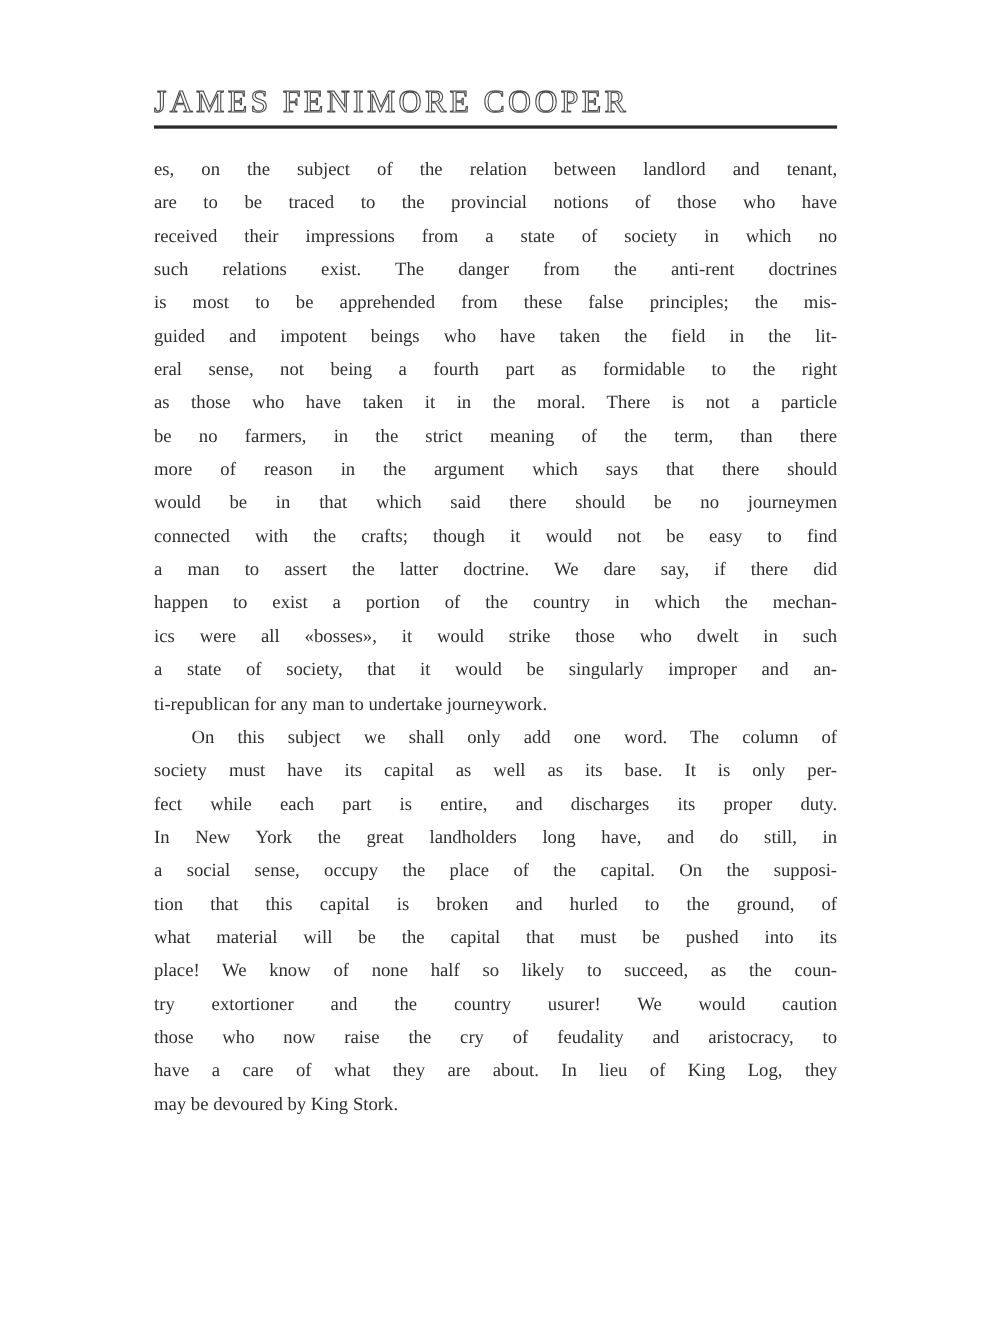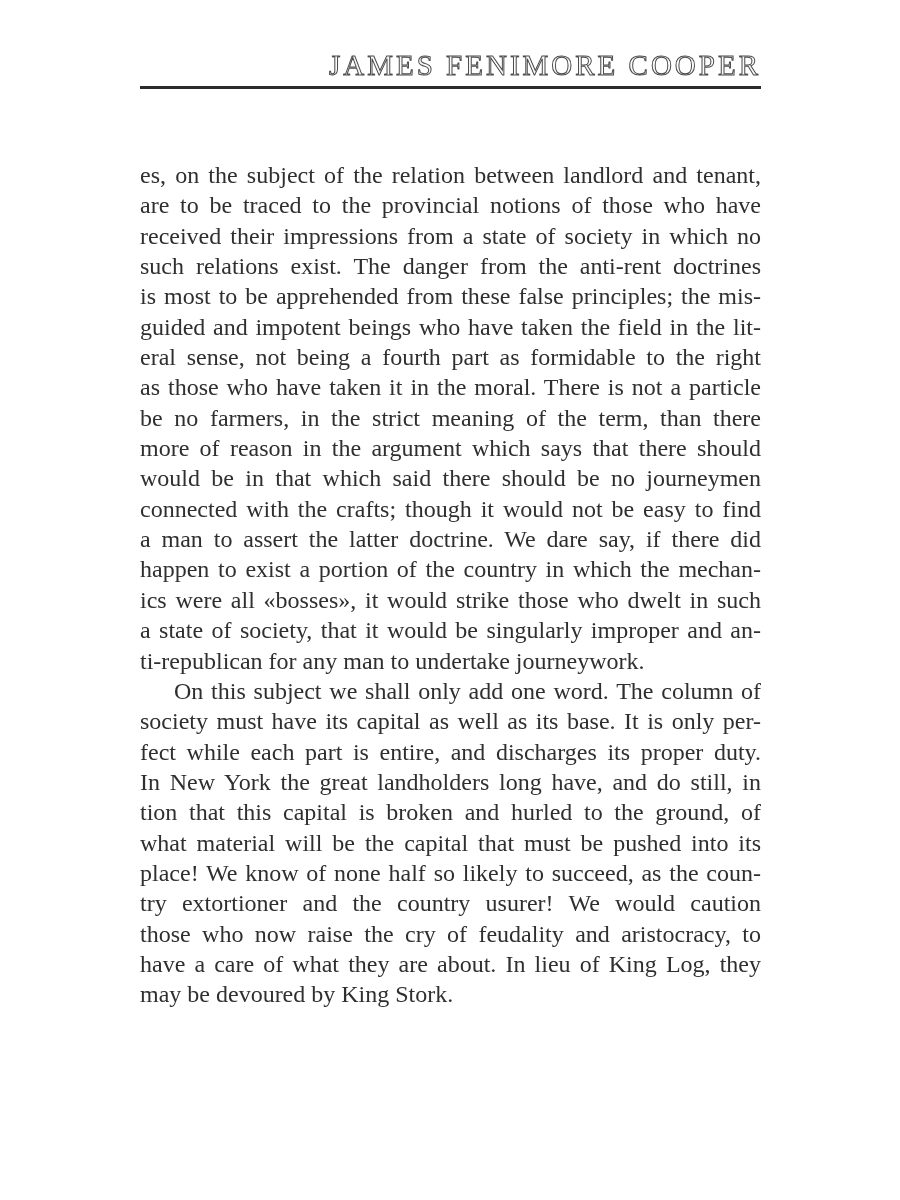--- a/index.html
+++ b/index.html
@@ -14,23 +14,22 @@
     position: relative;
     width: 900px;
     height: 1200px;
     background: #ffffff;
     overflow: hidden;
   }
   
   .page-header {
     position: absolute;
     left: 140px;
-    top: 48px;
+    top: 76px;
     width: 621px;
-    text-align: right;
   }
   .running-head {
     font-family: "Liberation Serif", serif;
     font-size: 29px;
     line-height: 34px;
     letter-spacing: 3px;
     font-weight: 400;
     color: #6a6a6a; 
     white-space: nowrap;
   }
@@ -46,23 +45,22 @@
     height: 2.5px;
     background: #2b2b2b;
   }
   
   .page-body {
     position: absolute;
     left: 140px;
     top: 139px;
     width: 621px;
     color: #2f2f2f;
-    font-size: 24px;
+    font-size: 17px;
     line-height: 30.35px;
-    margin-top: 21px;
   }
   .line {
     height: 30.35px;
     overflow: hidden;
     text-align: justify;
     text-align-last: justify;
     white-space: normal;
   }
   .line.par-end {
     text-align: center;
@@ -97,20 +95,21 @@
       <div class="line">connected with the crafts; though it would not be easy to find</div>
       <div class="line">a man to assert the latter doctrine. We dare say, if there did</div>
       <div class="line">happen to exist a portion of the country in which the mechan-</div>
       <div class="line">ics were all «bosses», it would strike those who dwelt in such</div>
       <div class="line">a state of society, that it would be singularly improper and an-</div>
       <div class="line par-end">ti-republican for any man to undertake journeywork.</div>
       <div class="line indent">On this subject we shall only add one word. The column of</div>
       <div class="line">society must have its capital as well as its base. It is only per-</div>
       <div class="line">fect while each part is entire, and discharges its proper duty.</div>
       <div class="line">In New York the great landholders long have, and do still, in</div>
+      <div class="line">a social sense, occupy the place of the capital. On the supposi-</div>
       <div class="line">tion that this capital is broken and hurled to the ground, of</div>
       <div class="line">what material will be the capital that must be pushed into its</div>
       <div class="line">place! We know of none half so likely to succeed, as the coun-</div>
       <div class="line">try extortioner and the country usurer! We would caution</div>
       <div class="line">those who now raise the cry of feudality and aristocracy, to</div>
       <div class="line">have a care of what they are about. In lieu of King Log, they</div>
       <div class="line par-end">may be devoured by King Stork.</div>
     </main>
 
 </div>

